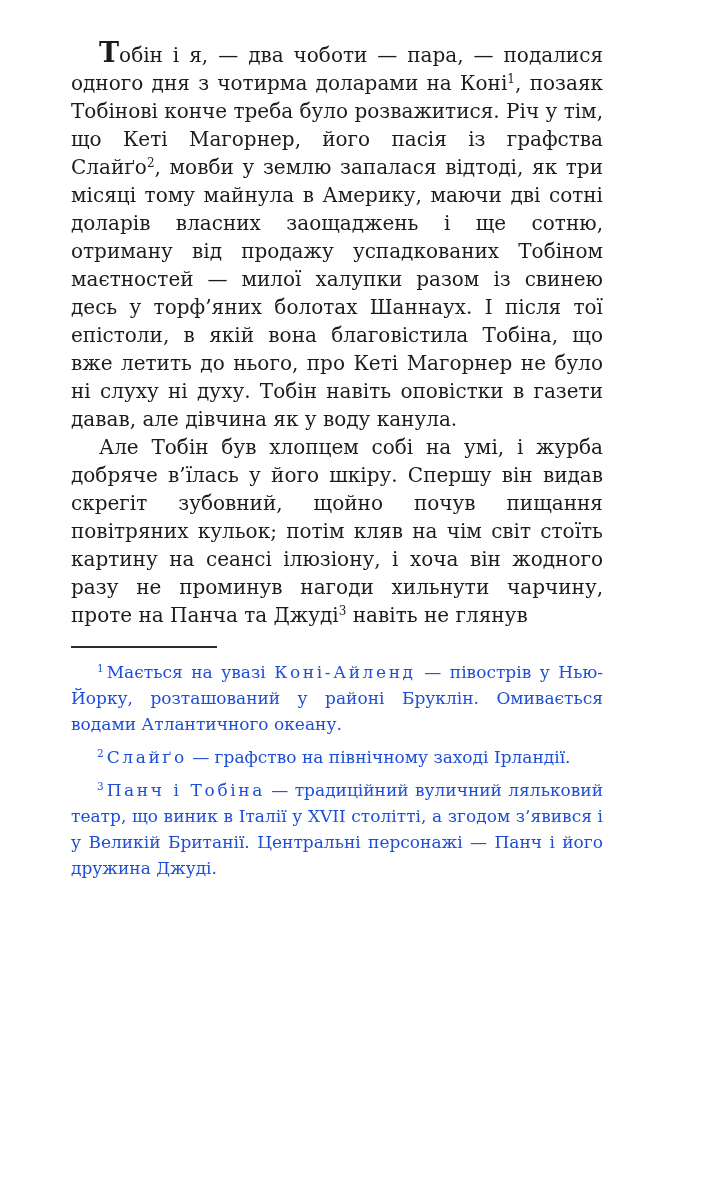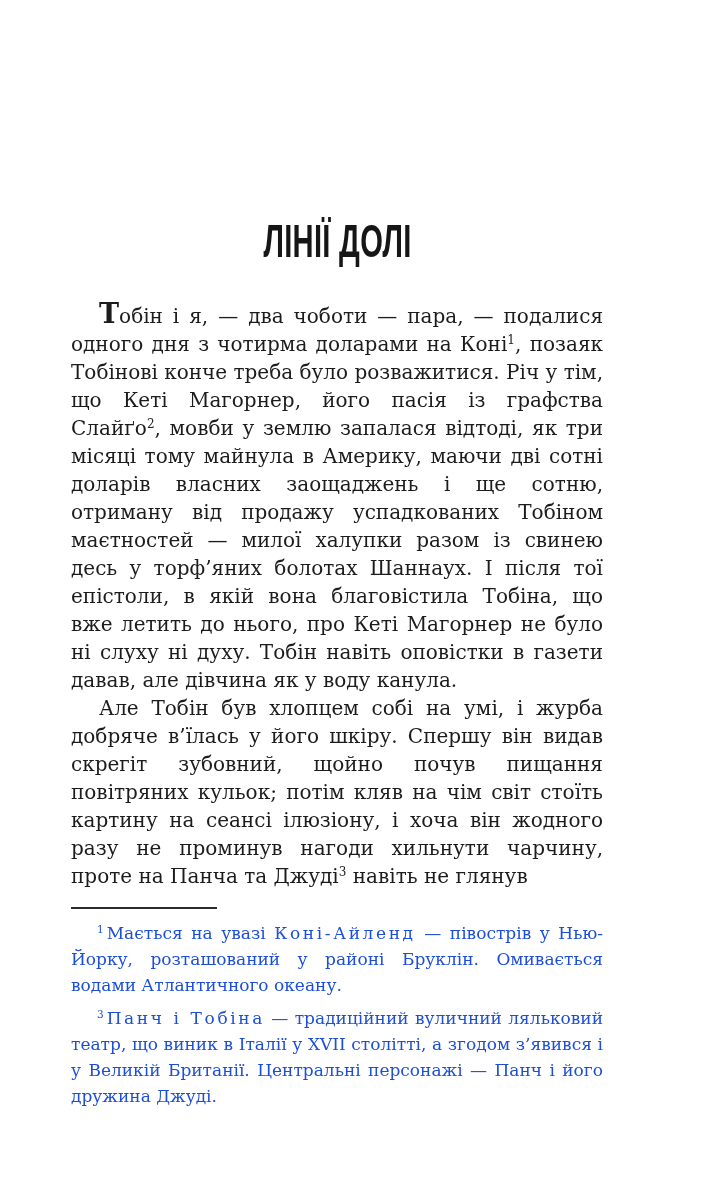--- a/index.html
+++ b/index.html
@@ -74,27 +74,27 @@
     vertical-align: 6px;
     margin-right: 3px;
   }
   .spaced { letter-spacing: 2.6px; }
 </style>
 </head>
 <body>
 
 <div class="page">
   <div class="content">
-    <h1 class="title"><span class="title-inner">ЛІНІЇ ДОЛІ</span></h1>
 
     <div class="body-text">
         <p><span class="initial">Т</span>обін і я, — два чоботи — пара, — подалися одного дня з чотирма доларами на Коні<sup class="fn-ref">1</sup>, позаяк Тобінові конче треба було розважитися. Річ у тім, що Кеті Магорнер, його пасія із графства Слайґо<sup class="fn-ref">2</sup>, мовби у землю запалася відтоді, як три місяці тому майнула в Америку, маючи дві сотні доларів власних заощаджень і ще сотню, отриману від продажу успадкованих Тобіном маєтностей — милої халупки разом із свинею десь у торф’яних болотах Шаннаух. І після тої епістоли, в якій вона благовістила Тобіна, що вже летить до нього, про Кеті Магорнер не було ні слуху ні духу. Тобін навіть оповістки в газети давав, але дівчина як у воду канула.</p>
         <p>Але Тобін був хлопцем собі на умі, і журба добряче в’їлась у його шкіру. Спершу він видав скрегіт зубовний, щойно почув пищання повітряних кульок; потім кляв на чім світ стоїть картину на сеансі ілюзіону, і хоча він жодного разу не проминув нагоди хильнути чарчину, проте на Панча та Джуді<sup class="fn-ref">3</sup> навіть не глянув</p>
       </div>
 
     <div class="footnote-sep"></div>
 
     <div class="footnotes">
         <p><sup class="fn-marker">1</sup>Мається на увазі <span class="spaced">Коні-Айленд</span> — півострів у Нью-Йорку, розташований у районі Бруклін. Омивається водами Атлантичного океану.</p>
+        <p><sup class="fn-marker">2</sup><span class="spaced">Слайґо</span> — графство на північному заході Ірландії.</p>
         <p><sup class="fn-marker">3</sup><span class="spaced">Панч і Тобіна</span> — традиційний вуличний ляльковий театр, що виник в Італії у XVII столітті, а згодом з’явився і у Великій Британії. Центральні персонажі — Панч і його дружина Джуді.</p>
       </div>
   </div>
 </div>
 
 </body></html>

